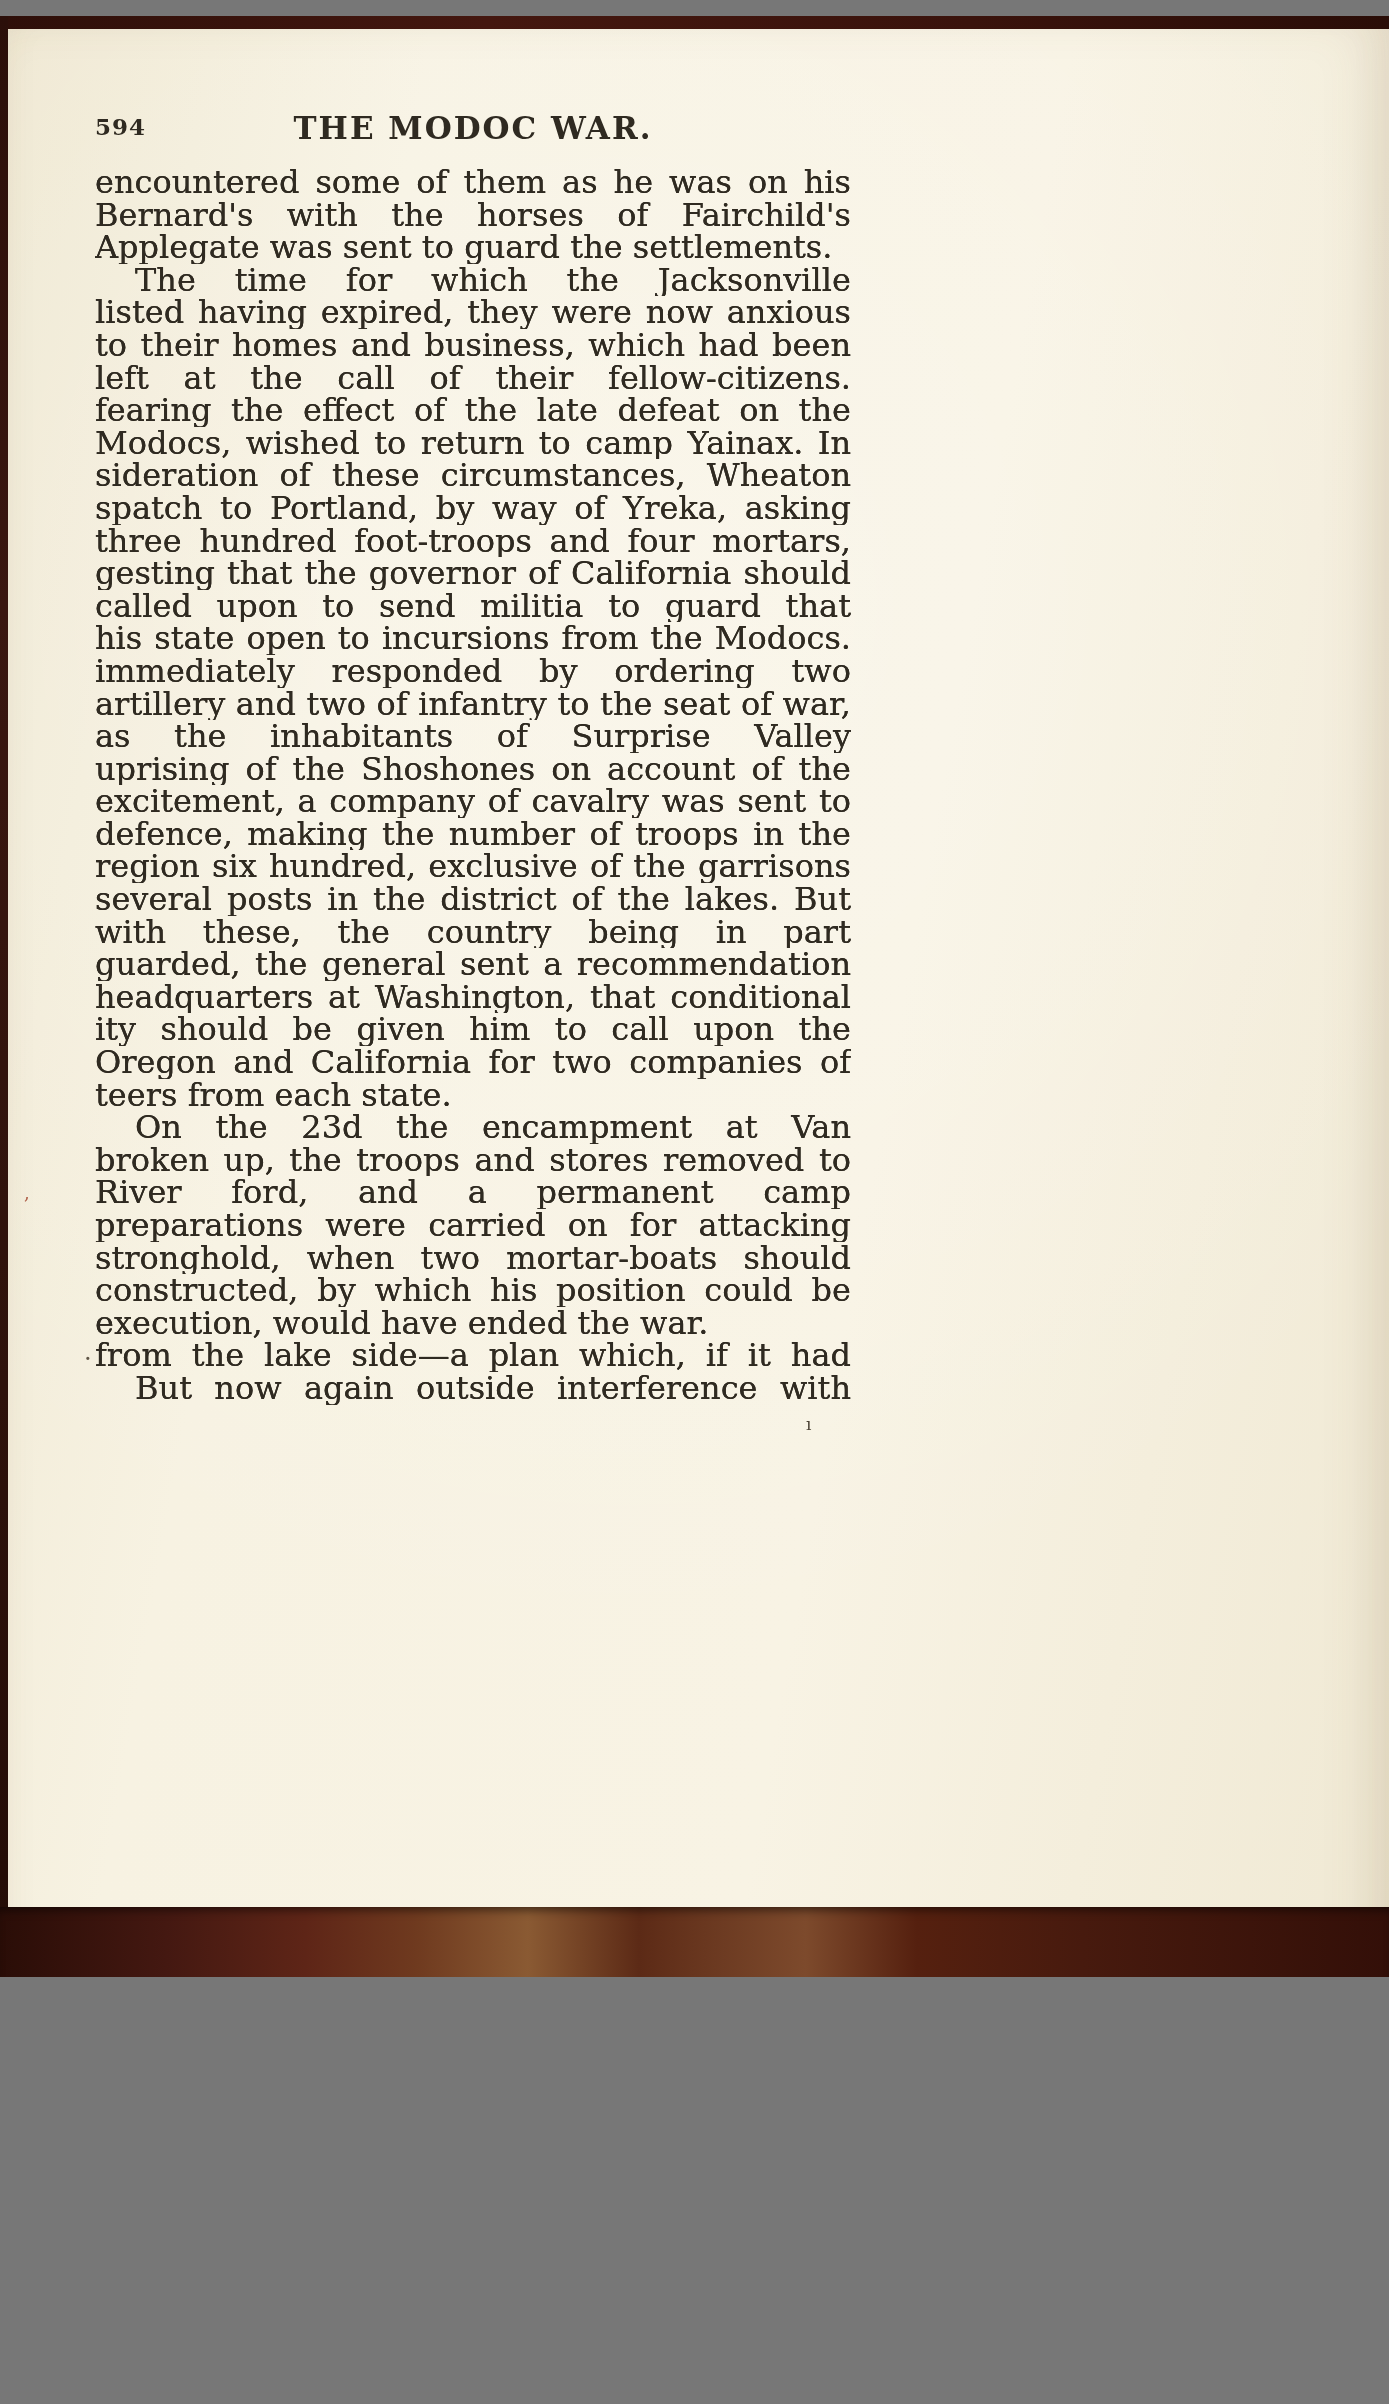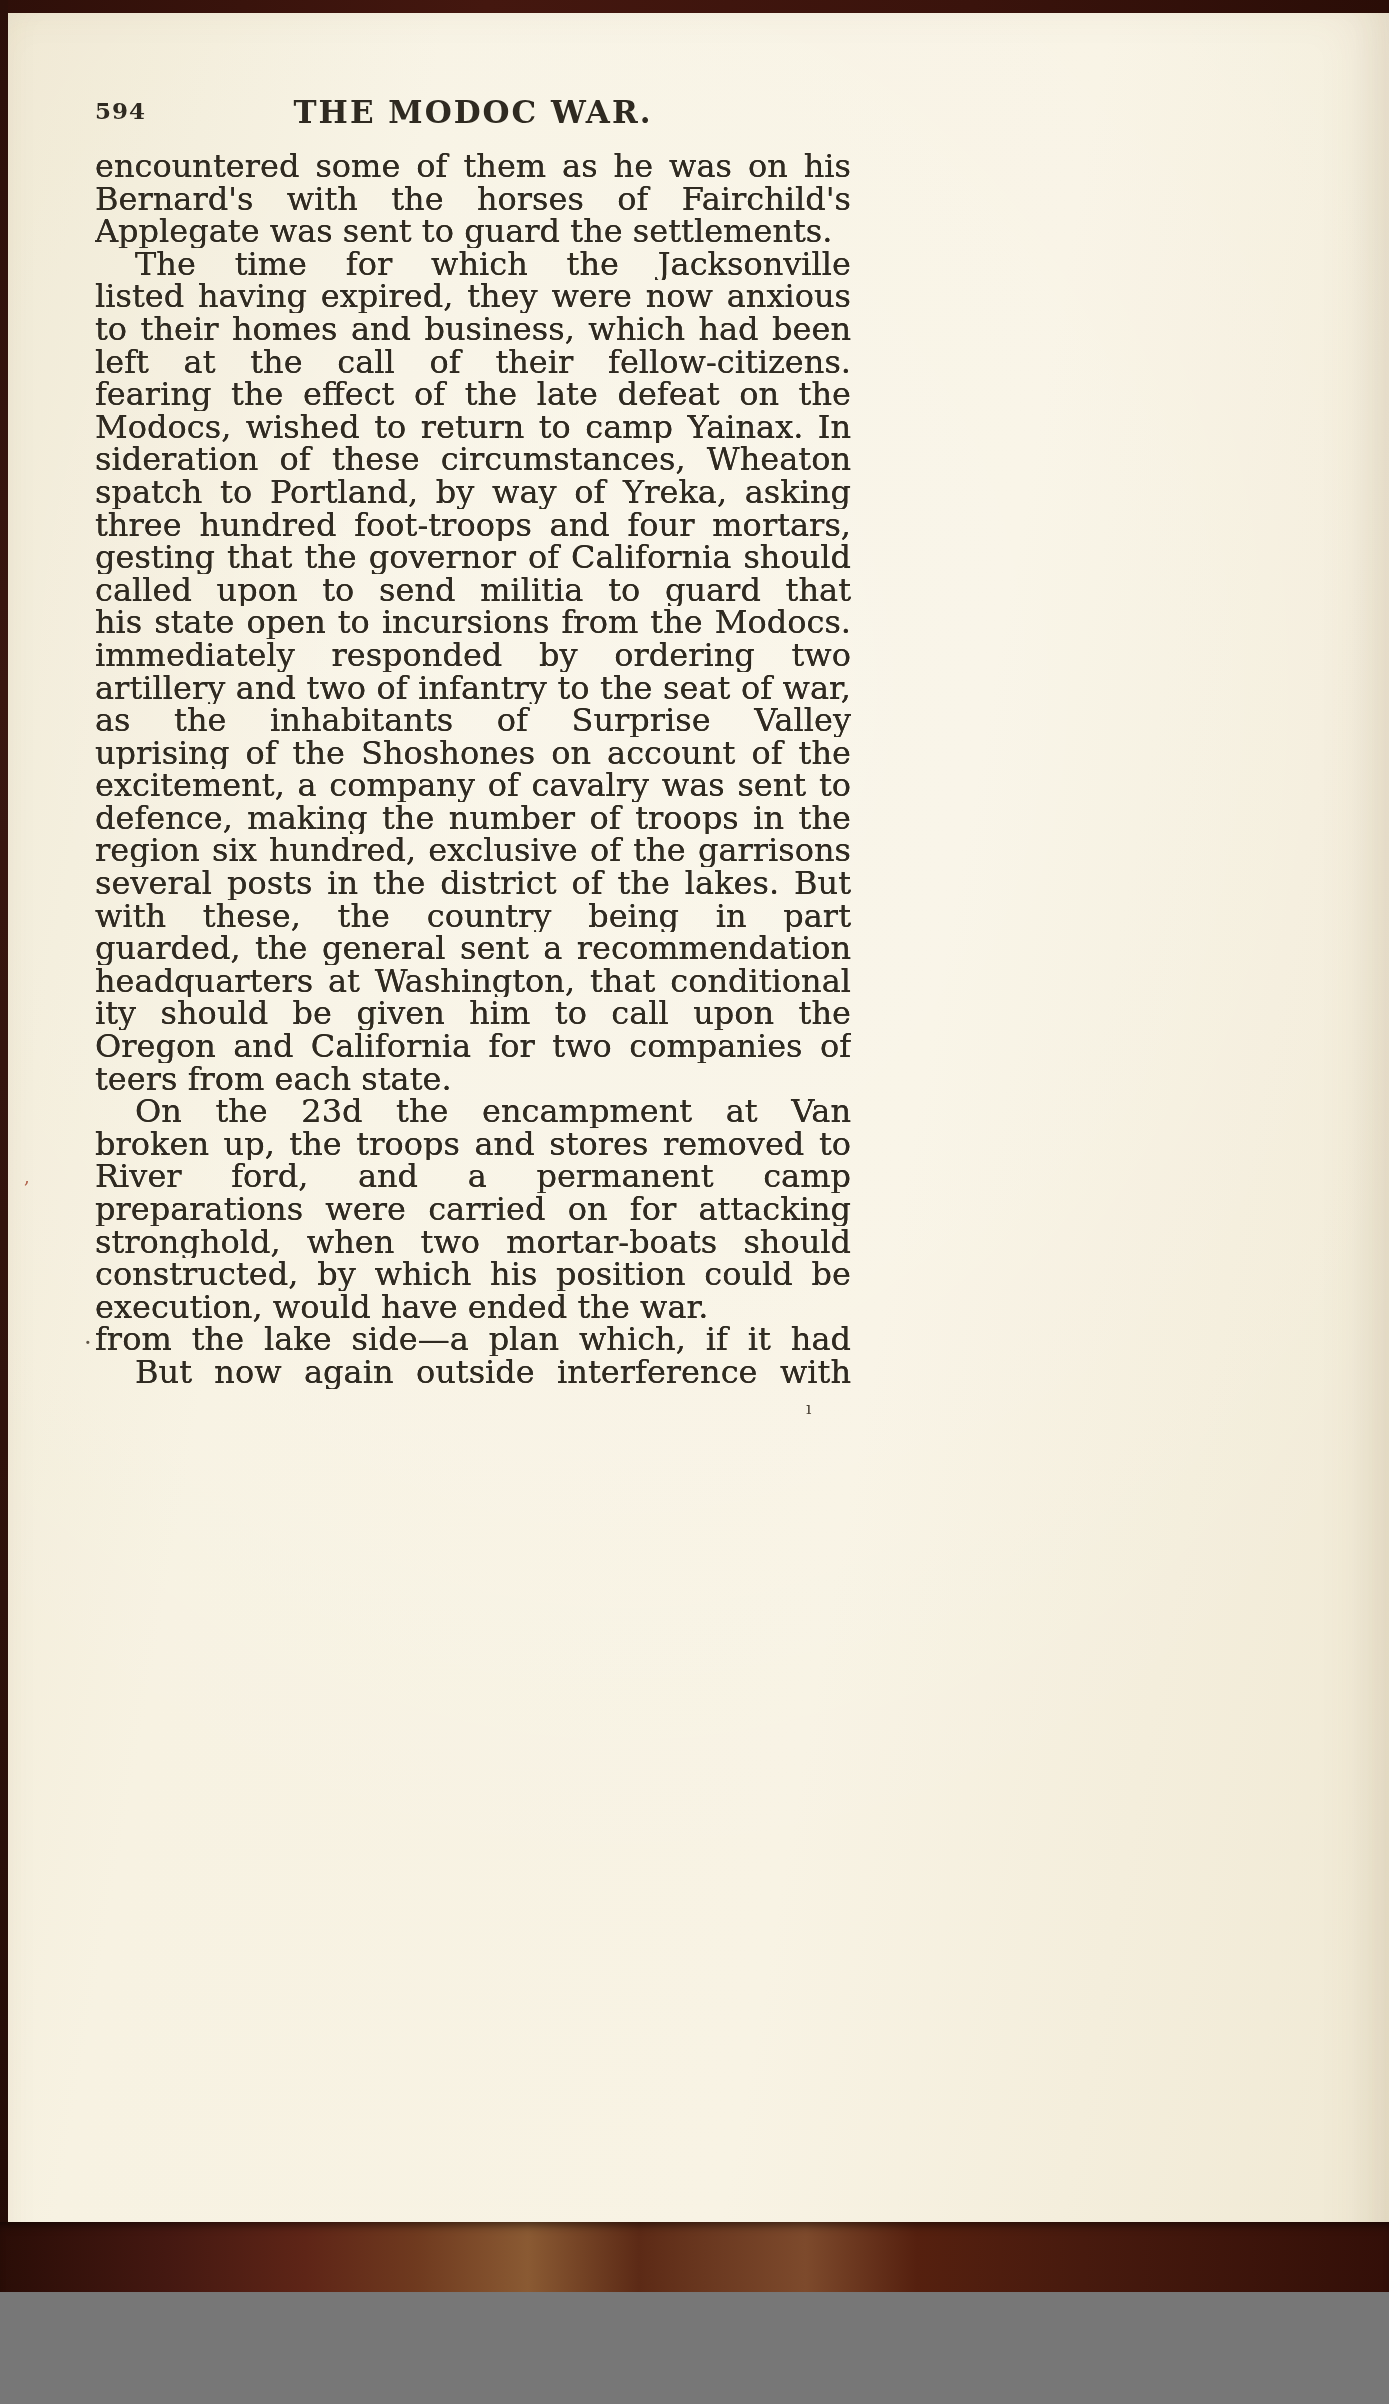--- a/index.html
+++ b/index.html
@@ -7,22 +7,22 @@
     --ink:#2f2a21;
   }
   html,body{margin:0;padding:0;}
   body{
     background:#777;
     font-family:"DejaVu Serif","Liberation Serif",serif;
   }
   .page{
     position:relative;
     width:1389px;
-    height:2292px;
-    margin:0 auto;
+    height:1961px;
+    margin:16px auto;
     overflow:hidden;
     color:var(--ink);
     background:
       radial-gradient(120% 90% at 45% 30%, rgba(255,255,255,0.28), rgba(255,255,255,0) 60%),
       linear-gradient(100deg, #efe8d2 0%, #f7f2e2 25%, #f8f3e4 62%, #f0e9d4 100%),
       var(--paper);
     box-shadow: inset -22px 0 50px rgba(120,90,50,0.10), inset 0 -14px 40px rgba(120,90,50,0.08);
   }
   .strip-top{
     position:absolute; top:0; left:0; right:0; height:13px;

